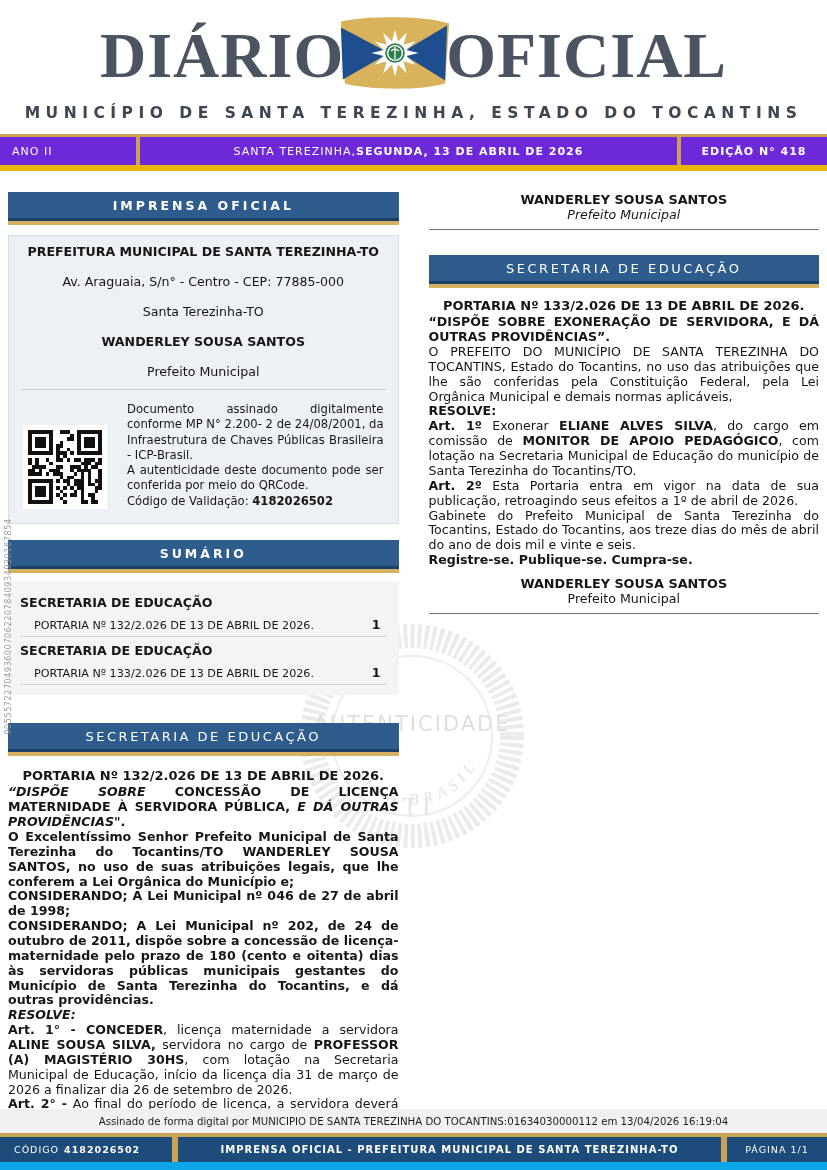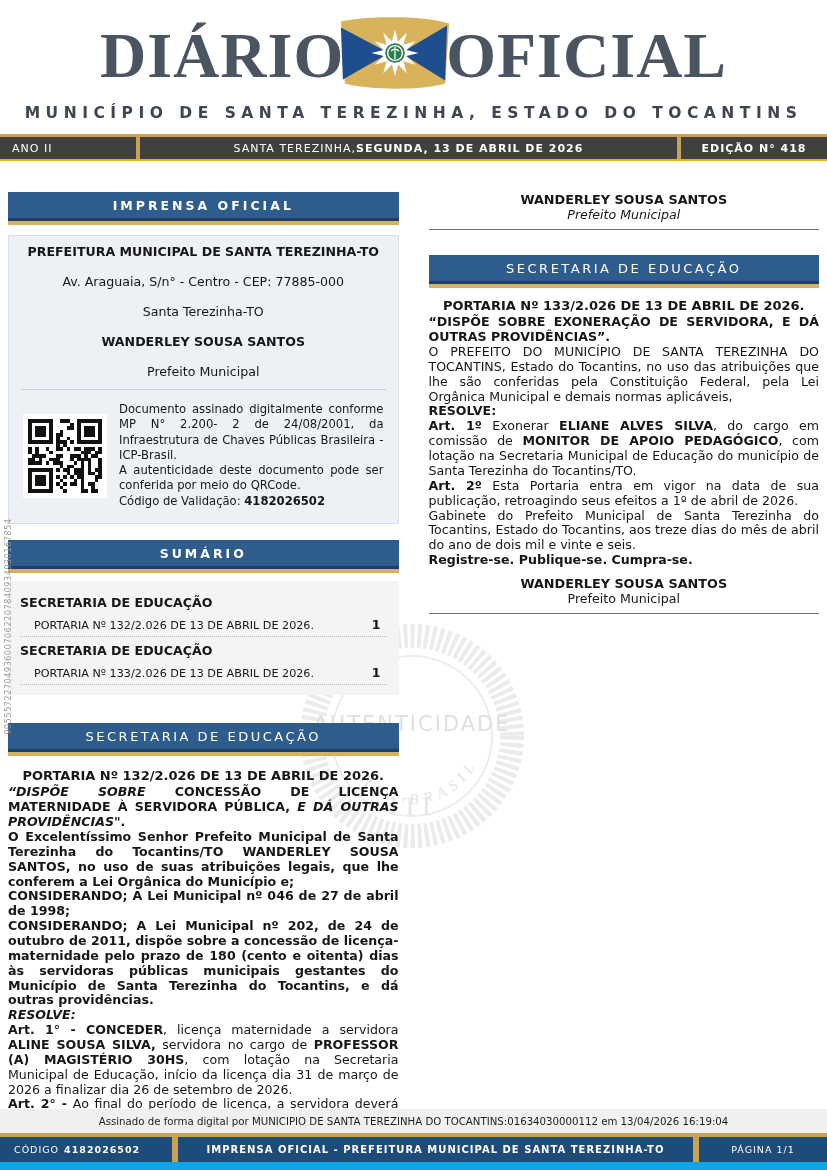--- a/index.html
+++ b/index.html
@@ -16,23 +16,23 @@
     font-family:"Liberation Serif", serif; font-weight:700;
     font-size:64px; letter-spacing:1px; color:#4b5562; line-height:1;
   }
   .flag-wrap { width:118px; height:80px; margin:0 -8px; position:relative; top:-2px; }
   .masthead-subtitle {
     margin-top:8px; font-size:15.5px; font-weight:600; letter-spacing:5.5px;
     color:#3d4651; white-space:nowrap;
   }
   
   .topbar {
-    display:flex; margin-top:12px; background:#404040;
-    border-top:3px solid #c9a254; border-bottom:2px solid #eab308;
-    color:#fff; height:27px; align-items:stretch;
+    display:flex; margin-top:12px; background:#6d28d9;
+    border-top:3px solid #c9a254; border-bottom:6px solid #eab308;
+    color:#fff; height:37px; align-items:stretch;
   }
   .topbar-cell { display:flex; align-items:center; font-size:11px; letter-spacing:1px; }
   .topbar-ano { width:136px; padding-left:12px; }
   .topbar-date { flex:1; justify-content:center; border-left:4px solid #c9a254; border-right:4px solid #c9a254; }
   .topbar-ed { width:146px; justify-content:center; font-weight:700; }
   .bold { font-weight:700; }
   
   .content { position:absolute; top:186px; left:8px; width:811px; display:flex; gap:30px; z-index:1; }
   .col { width:391px; }
   .section-bar {
@@ -44,21 +44,21 @@
   }
   .section-bar.bold-bar { font-weight:700; letter-spacing:3px; font-size:12.5px; }
   
   .info-box {
     margin-top:6px; background:#edf1f6; border:1px solid #d9dee5;
     padding:8px 14px 14px;
   }
   .info-line { text-align:center; font-size:12.6px; margin-bottom:15px; }
   .info-line.b { font-weight:700; }
   .info-divider { border-top:1px solid #c9ced6; margin:2px -2px 12px; }
-  .qr-row { display:flex; gap:12px; align-items:center; }
+  .qr-row { display:flex; gap:20px; align-items:flex-end; }
   .qr-box { background:#fff; padding:5px; width:84px; height:84px; flex:0 0 auto; }
   .qr-box svg { width:74px; height:74px; display:block; }
   .qr-text { font-size:11.6px; line-height:1.32; text-align:justify; }
   
   .sumario-wrap { margin-top:16px; }
   .sumario-box { background:#f4f4f4; padding:8px 12px 10px; margin-top:-2px; }
   .sum-group-heading { font-weight:700; font-size:12.6px; margin:6px 0 5px; }
   .sum-item { display:flex; align-items:baseline; padding:2px 0 4px 14px; border-bottom:1px dotted #b8b8b8; }
   .sum-item-label { flex:1; font-size:11.2px; }
   .sum-item-page { font-weight:700; font-size:12.5px; padding-right:6px; }
@@ -93,21 +93,21 @@
   }
   .footer-bar {
     position:absolute; left:0; right:0; bottom:0; display:flex;
     background:#1d4b7a; color:#fff; height:37px;
     border-top:4px solid #c9a254; border-bottom:8px solid #0ea5e9; z-index:3;
   }
   .footer-cell { display:flex; align-items:center; font-size:9.5px; letter-spacing:1px; }
   .footer-code { width:172px; padding-left:14px; }
   .footer-center { flex:1; justify-content:center; font-weight:700; font-size:10px;
     border-left:6px solid #c9a254; border-right:6px solid #c9a254; }
-  .footer-page { width:128px; justify-content:center; }
+  .footer-page { width:100px; justify-content:center; }
   .footer-code .v { font-weight:700; margin-left:5px; }
 </style>
 </head>
 <body>
 
 <div class="page">
 
   <div class="watermark">
     <svg viewBox="0 0 235 235" width="235" height="235">
       <circle cx="117" cy="117" r="100" fill="none" stroke="#ebebeb" stroke-width="24" stroke-dasharray="4 3"></circle>

